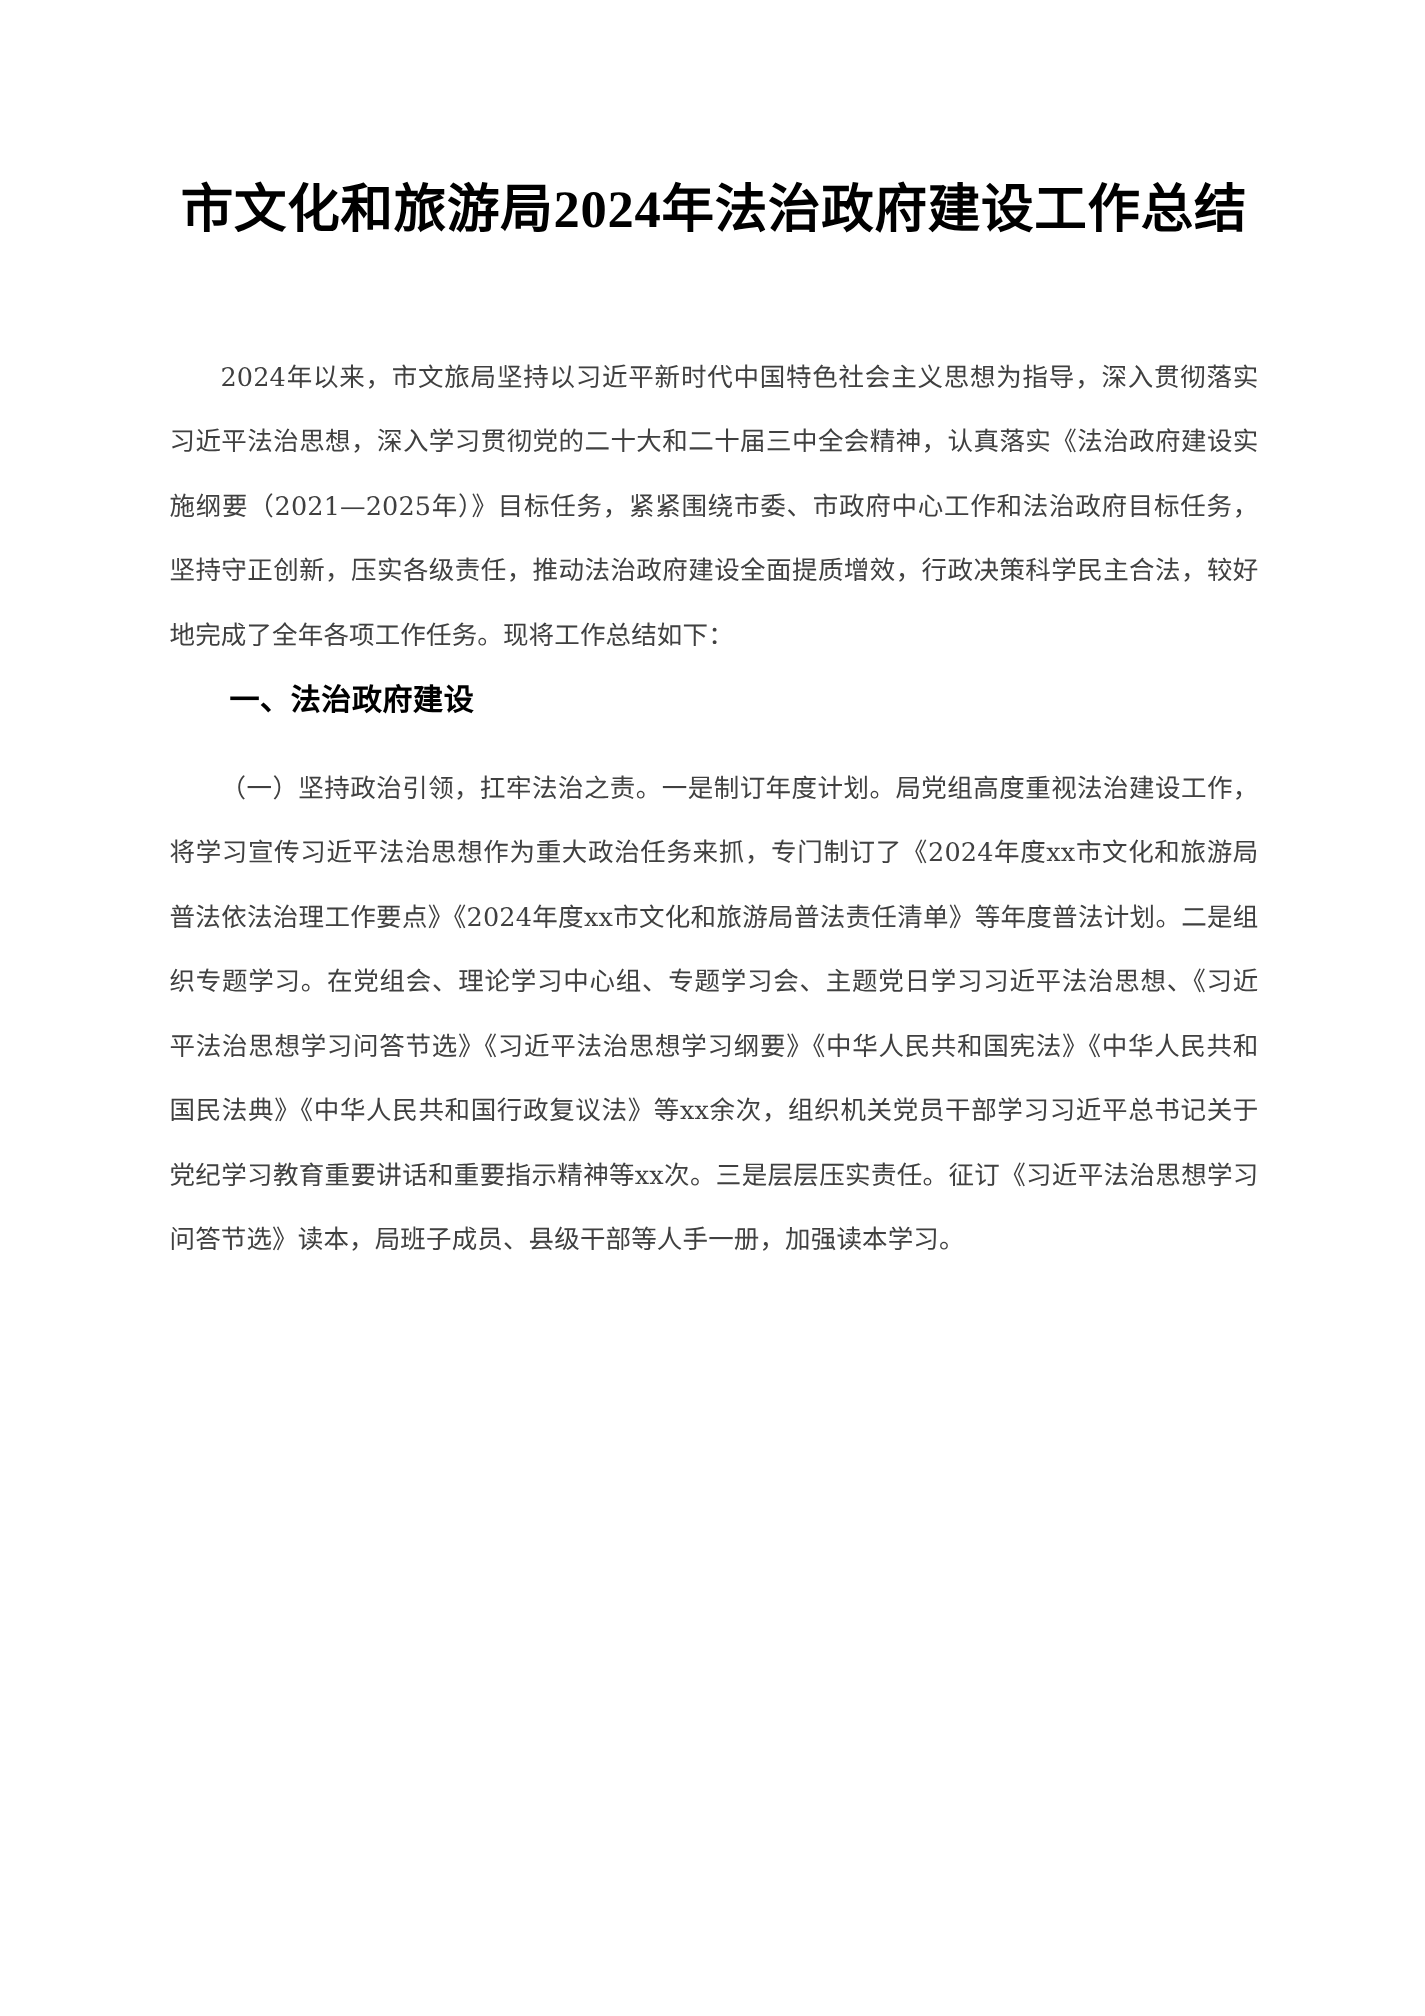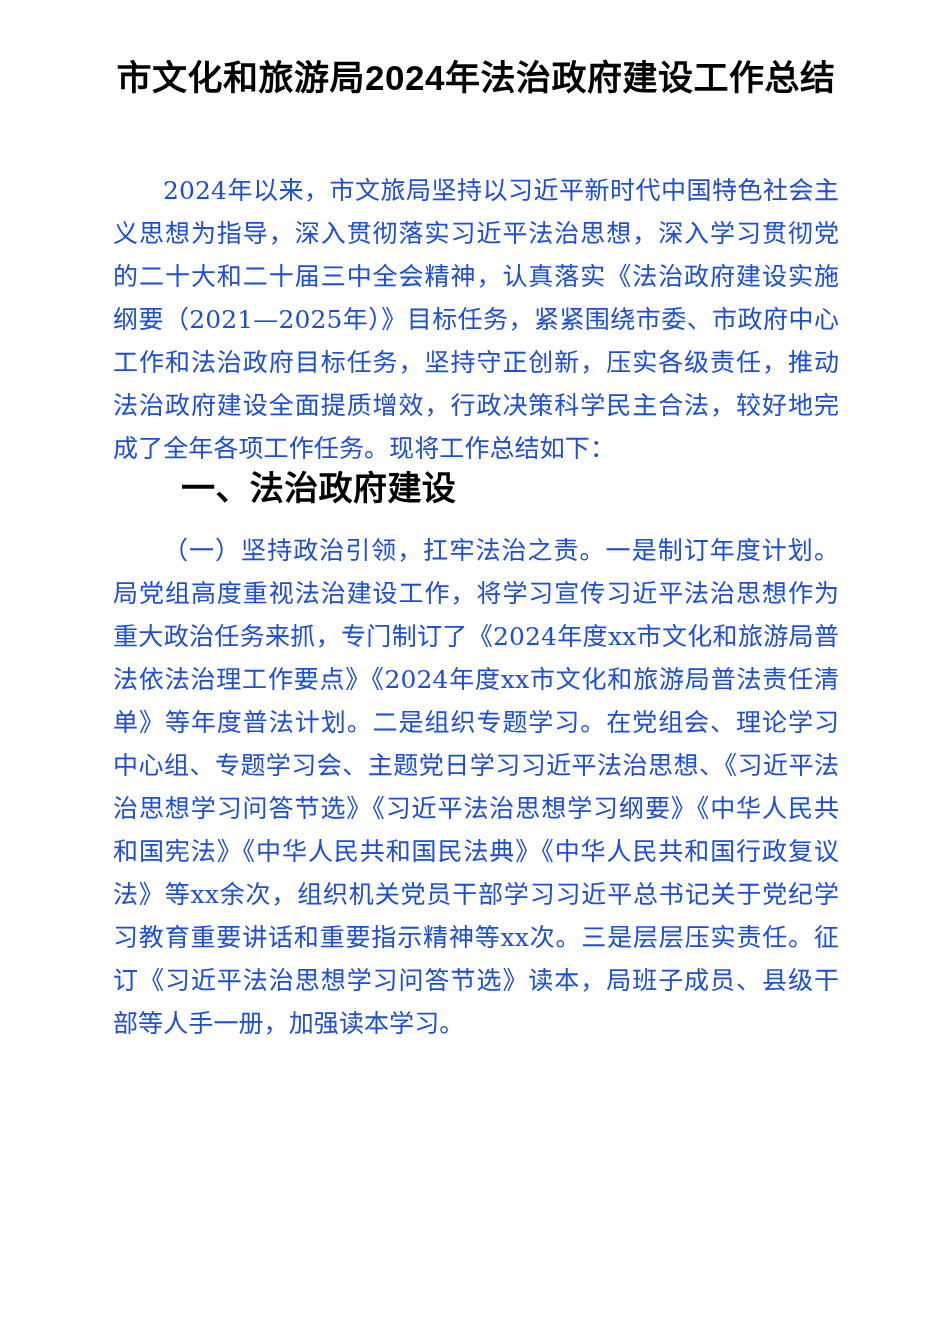--- a/index.html
+++ b/index.html
@@ -28,57 +28,57 @@
   #content {
     position: absolute;
     left: 113px;
     top: 0;
     width: 726px;
   }
 
   
   .doc-title {
     margin: 0;
-    padding-top: 52px;
-    font-family: Liberation Sans, sans-serif;
+    padding-top: 114px;
+    font-family: Liberation Serif, serif;
     font-weight: bold;
     font-size: 35px;
     line-height: 51px;
     text-align: center;
     letter-spacing: 0.5px;
     color: #000000;
   }
 
   
   .para {
     margin: 0;
     font-family: "DejaVu Serif", "Liberation Serif", serif;
-    font-size: 25px;
+    font-size: 17px;
     line-height: 43px;
     text-align: justify;
     text-align-last: left;
     text-justify: inter-ideograph;
     letter-spacing: 0.1px;
-    color: #1d4ed8;
+    color: #404040;
     word-break: break-all;
   }
   .para.indent {
     text-indent: 2em;
   }
 
   .para.first {
     margin-top: 66px;
   }
 
   
   .section-heading {
     margin: 0;
-    font-family: Liberation Mono, monospace;
+    font-family: Liberation Serif, serif;
     font-weight: bold;
-    font-size: 34px;
+    font-size: 20px;
     line-height: 43px;
     text-indent: 2em;
     letter-spacing: 0.4px;
     color: #000000;
   }
 
   
   .flush { margin-top: 16px; }
 </style>
 </head>

